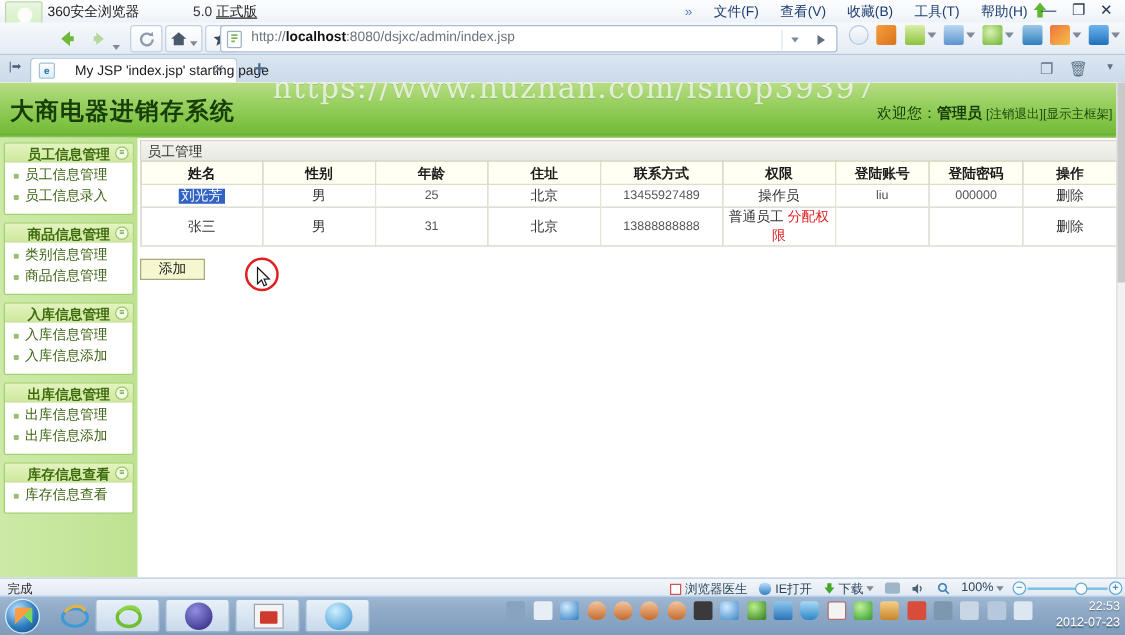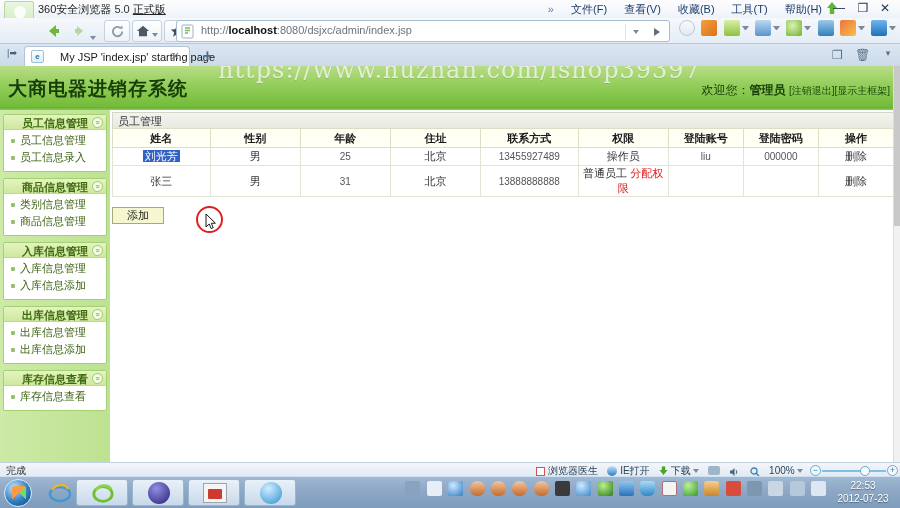--- a/index.html
+++ b/index.html
@@ -12,21 +12,21 @@
   }
 
   
   #browser-window { position:absolute; left:0; top:0; width:900px; height:474px;
     background:linear-gradient(#f2f6fb,#dfe8f3); }
 
   
   #titlebar { position:absolute; left:0; top:0; width:900px; height:18px;
     background:linear-gradient(#fdfdfe,#eef3f9); }
   #app-title { position:absolute; left:38px; top:2px; font-size:11px; color:#222; white-space:nowrap;}
-  #app-title .ver { color:#333; }
+  #app-title .ver { color:#333;margin-left:40px; }
   #app-title .rel { text-decoration:underline; }
   #title-menu { position:absolute; right:78px; top:2px; font-size:11px; color:#1d3c6e; white-space:nowrap;}
   #title-menu span { margin-left:14px; }
   #title-menu .chev { color:#5a7fb0; margin-left:0; }
   #green-arrow { position:absolute; right:62px; top:2px; width:12px; height:13px; }
   .wbtn { position:absolute; top:0px; width:26px; height:17px; font-size:12px; color:#22364d;
     text-align:center; line-height:17px; }
   #btn-min { right:48px; } #btn-max { right:24px; } #btn-close { right:2px; }
 
   
@@ -174,21 +174,21 @@
     background:
       linear-gradient(135deg,#ff9a3c 0 48%,transparent 0),
       linear-gradient(225deg,#7ddc5a 0 48%,transparent 0);
     border-radius:2px; opacity:.95;}
   .qlaunch { position:absolute; top:4px; width:24px; height:24px; }
   .tbtask { position:absolute; top:2px; width:52px; height:27px;
     background:linear-gradient(#e9f1f9,#c8d9ea); border:1px solid #9ab5d0; border-radius:3px; }
   #tray { position:absolute; right:74px; top:4px; height:24px; white-space:nowrap; }
   #tray .ti { display:inline-block; width:15px; height:15px; margin-left:3px; vertical-align:middle;
     border-radius:2px; }
-  #clock { position:absolute; right:4px; top:2px; width:66px; text-align:center; color:#fff;
+  #clock { position:absolute; right:4px; top:2px; width:66px; text-align:right; color:#fff;
     font-size:10px; line-height:13px; text-shadow:0 1px 1px rgba(0,0,0,.4); }
   .ico-circ { border-radius:50%; display:inline-block; }
 </style>
 </head>
 <body>
 
 <div id="browser-window">
 
   <div id="titlebar">
     <div id="app-title">

